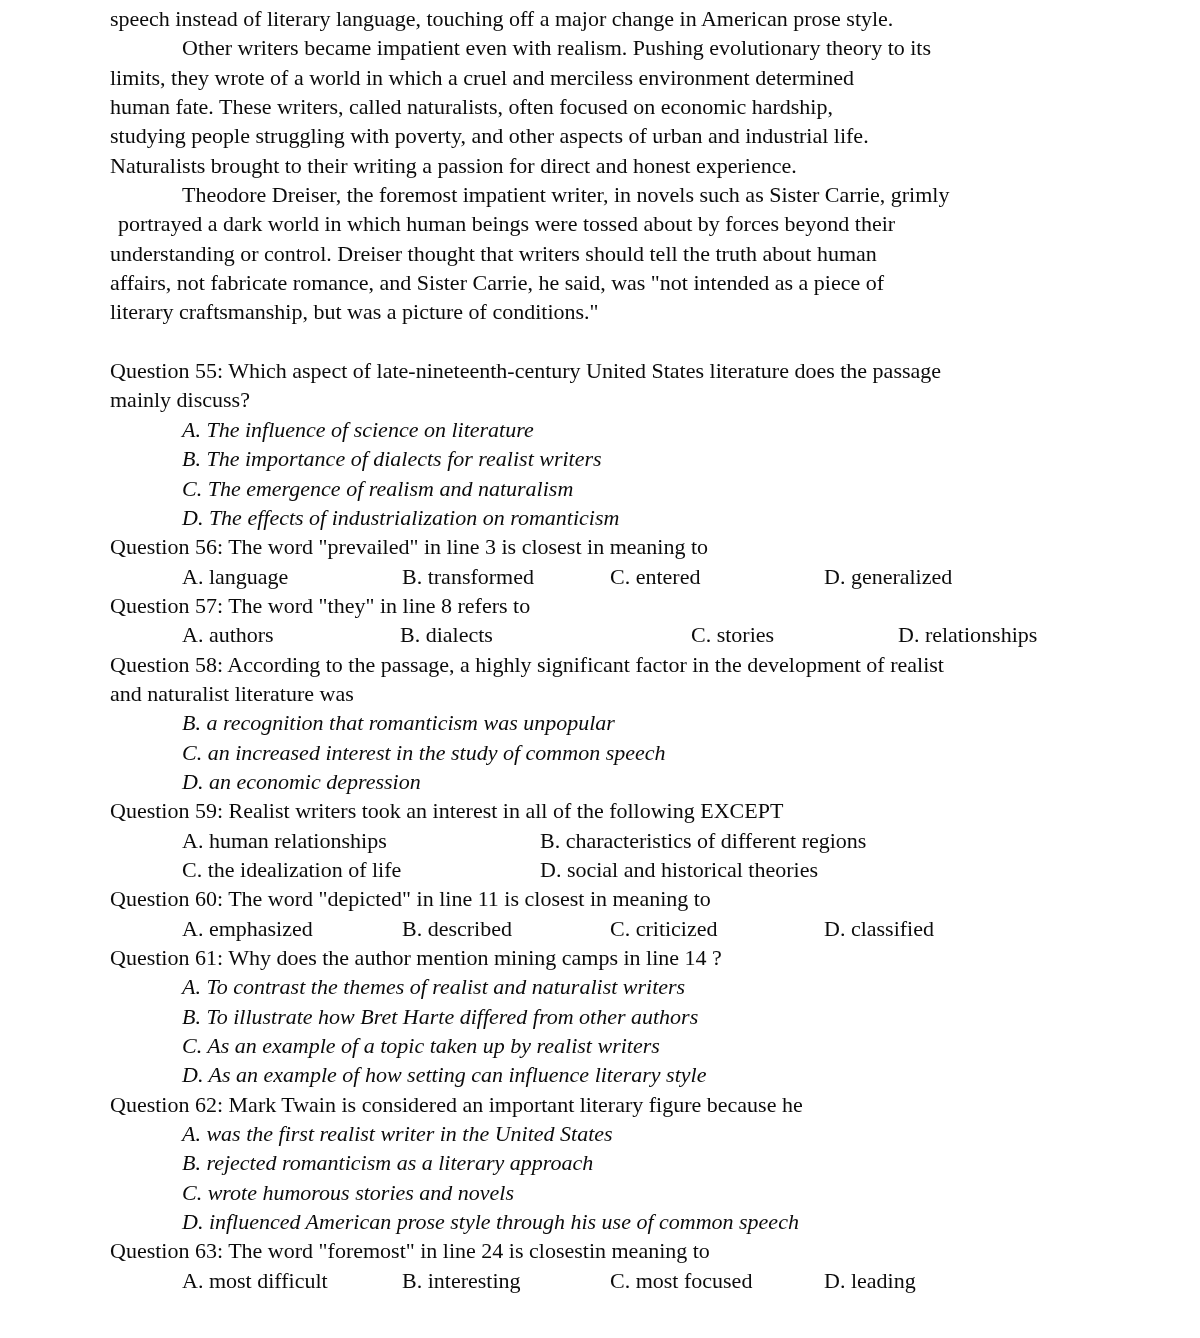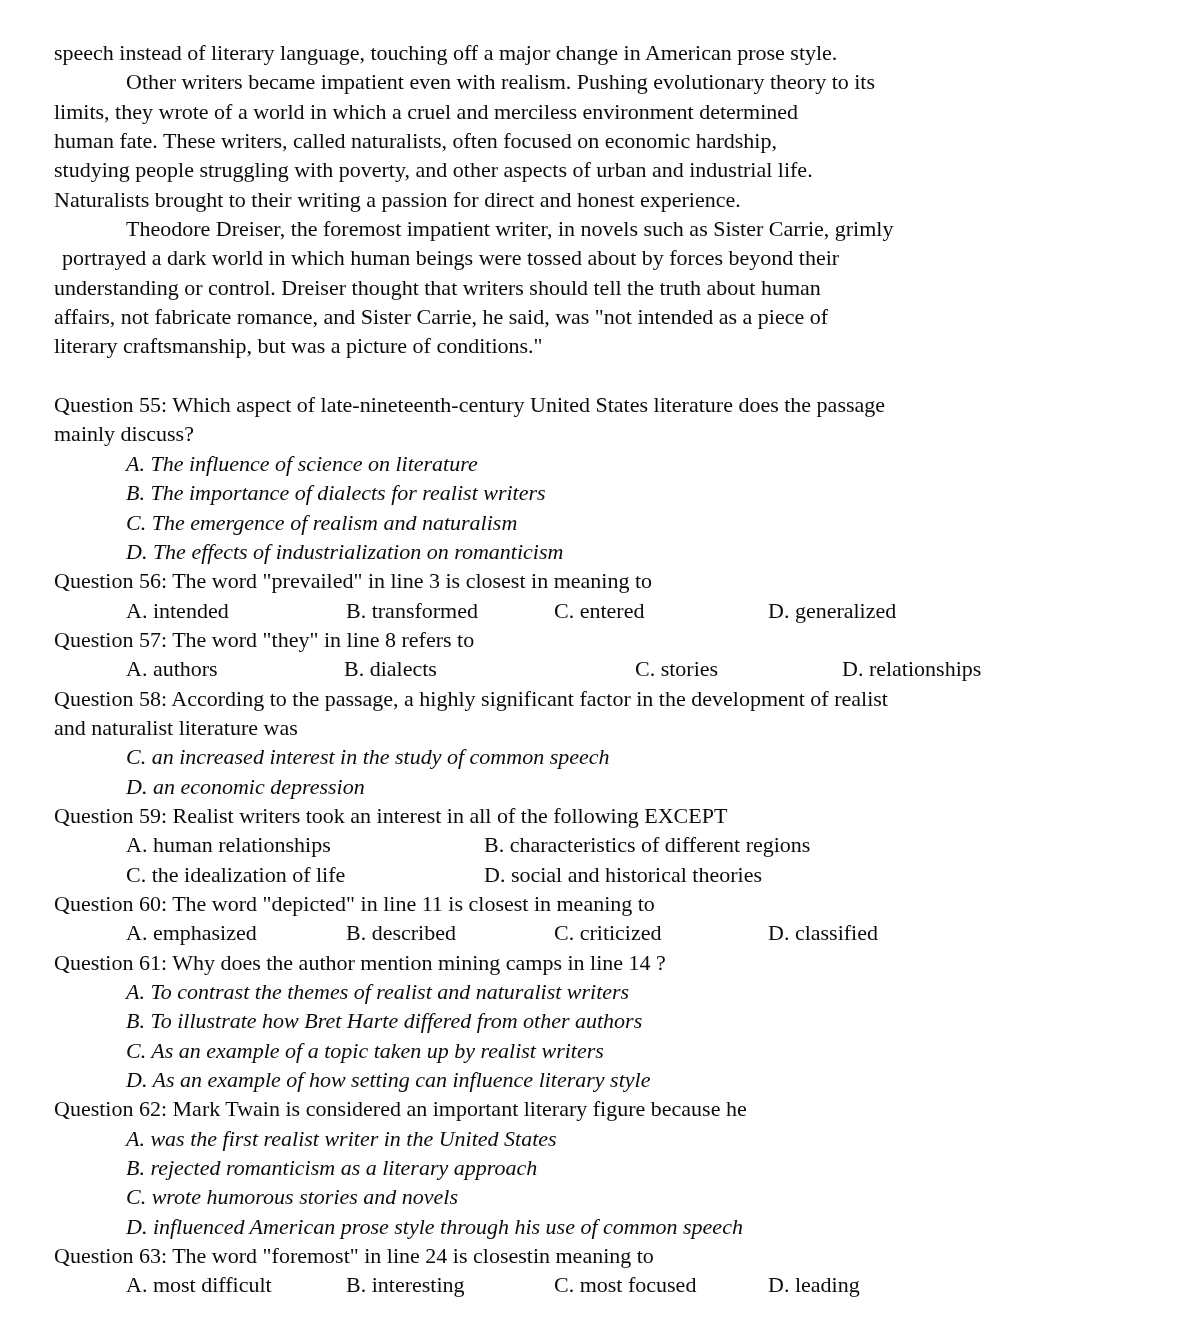--- a/index.html
+++ b/index.html
@@ -10,22 +10,21 @@
   body {
     width: 1200px;
     height: 1338px;
     overflow: hidden;
     font-family: "Liberation Serif", "DejaVu Serif", serif;
     font-size: 22px;
     line-height: 29.35px;
     color: #0b0b0b;
   }
   .page {
-    padding: 4px 20px 0 54px;
-    margin-top: 34px;
+    padding: 4px 20px 0 110px;
   }
   .line {
     white-space: pre;
   }
   
   .ind { padding-left: 72px; }
   
   .ind8 { padding-left: 8px; }
   
   .blank { height: 29.35px; }
@@ -83,40 +82,41 @@
     <div class="line">mainly discuss?</div>
     <div class="line stack">A. The influence of science on literature</div>
     <div class="line stack">B. The importance of dialects for realist writers</div>
     <div class="line stack">C. The emergence of realism and naturalism</div>
     <div class="line stack">D. The effects of industrialization on romanticism</div>
   </section>
 
   <section>
     <div class="line">Question 56: The word "prevailed" in line 3 is closest in meaning to</div>
     <div class="optrow r1">
-      <span class="oA">A. intended</span>
+      <span class="oA">A. language</span>
       <span class="oB">B. transformed</span>
       <span class="oC">C. entered</span>
       <span class="oD">D. generalized</span>
     </div>
   </section>
 
   <section>
     <div class="line">Question 57: The word "they" in line 8 refers to</div>
     <div class="optrow r2">
       <span class="oA">A. authors</span>
       <span class="oB">B. dialects</span>
       <span class="oC">C. stories</span>
       <span class="oD">D. relationships</span>
     </div>
   </section>
 
   <section>
     <div class="line">Question 58: According to the passage, a highly significant factor in the development of realist</div>
     <div class="line">and naturalist literature was</div>
+    <div class="line stack">B. a recognition that romanticism was unpopular</div>
     <div class="line stack">C. an increased interest in the study of common speech</div>
     <div class="line stack">D. an economic depression</div>
   </section>
 
   <section>
     <div class="line">Question 59: Realist writers took an interest in all of the following EXCEPT</div>
     <div class="optrow g2">
       <span class="oA">A. human relationships</span>
       <span class="oB">B. characteristics of different regions</span>
     </div>

